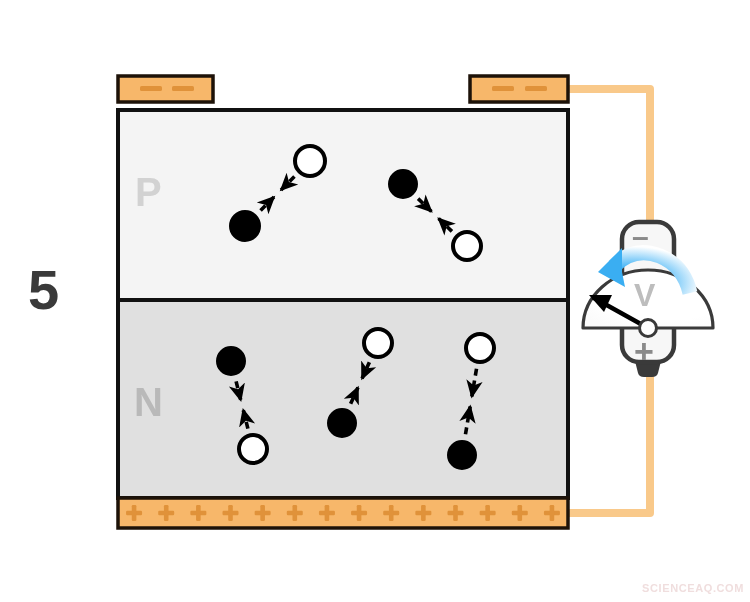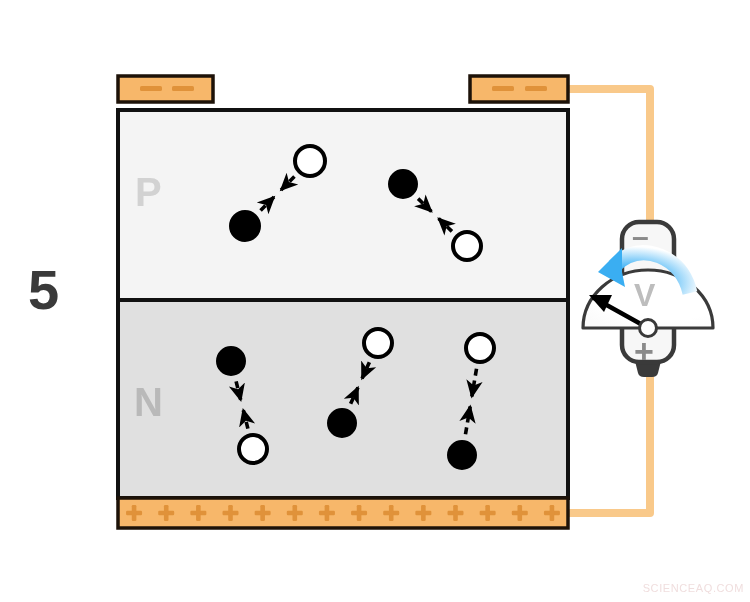--- a/index.html
+++ b/index.html
@@ -86,20 +86,21 @@
   }
   #watermark {
     position: absolute;
     right: 6px;
     bottom: 8px;
     font-family: "Liberation Sans", sans-serif;
     font-size: 11px;
     letter-spacing: 0.6px;
     color: #f0dede;
     user-select: none;
+    font-weight: bold;
   }
 </style>
 </head>
 <body>
 
 <div id="stage">
 
   <svg id="diagram-svg" viewBox="0 0 750 602" xmlns="http://www.w3.org/2000/svg">
 
     <defs>

